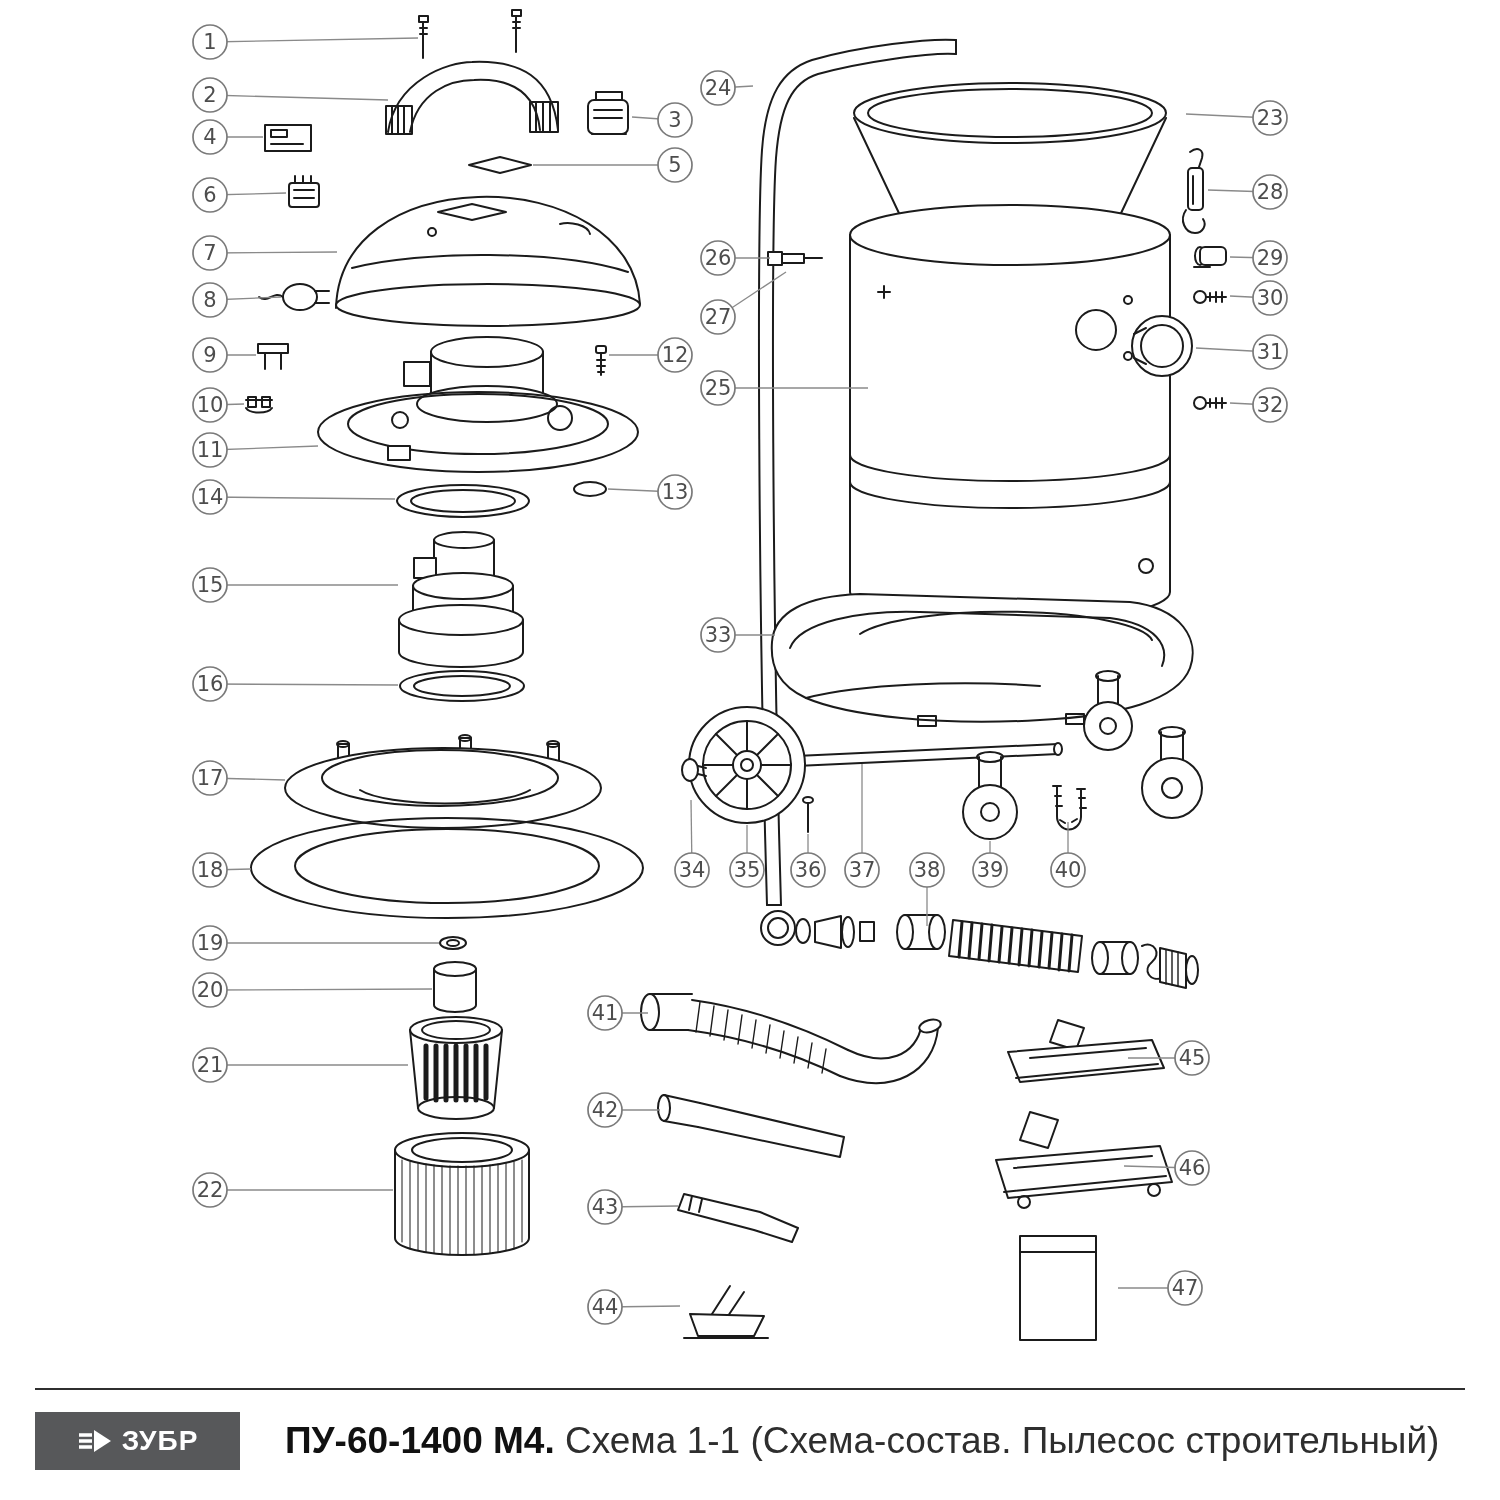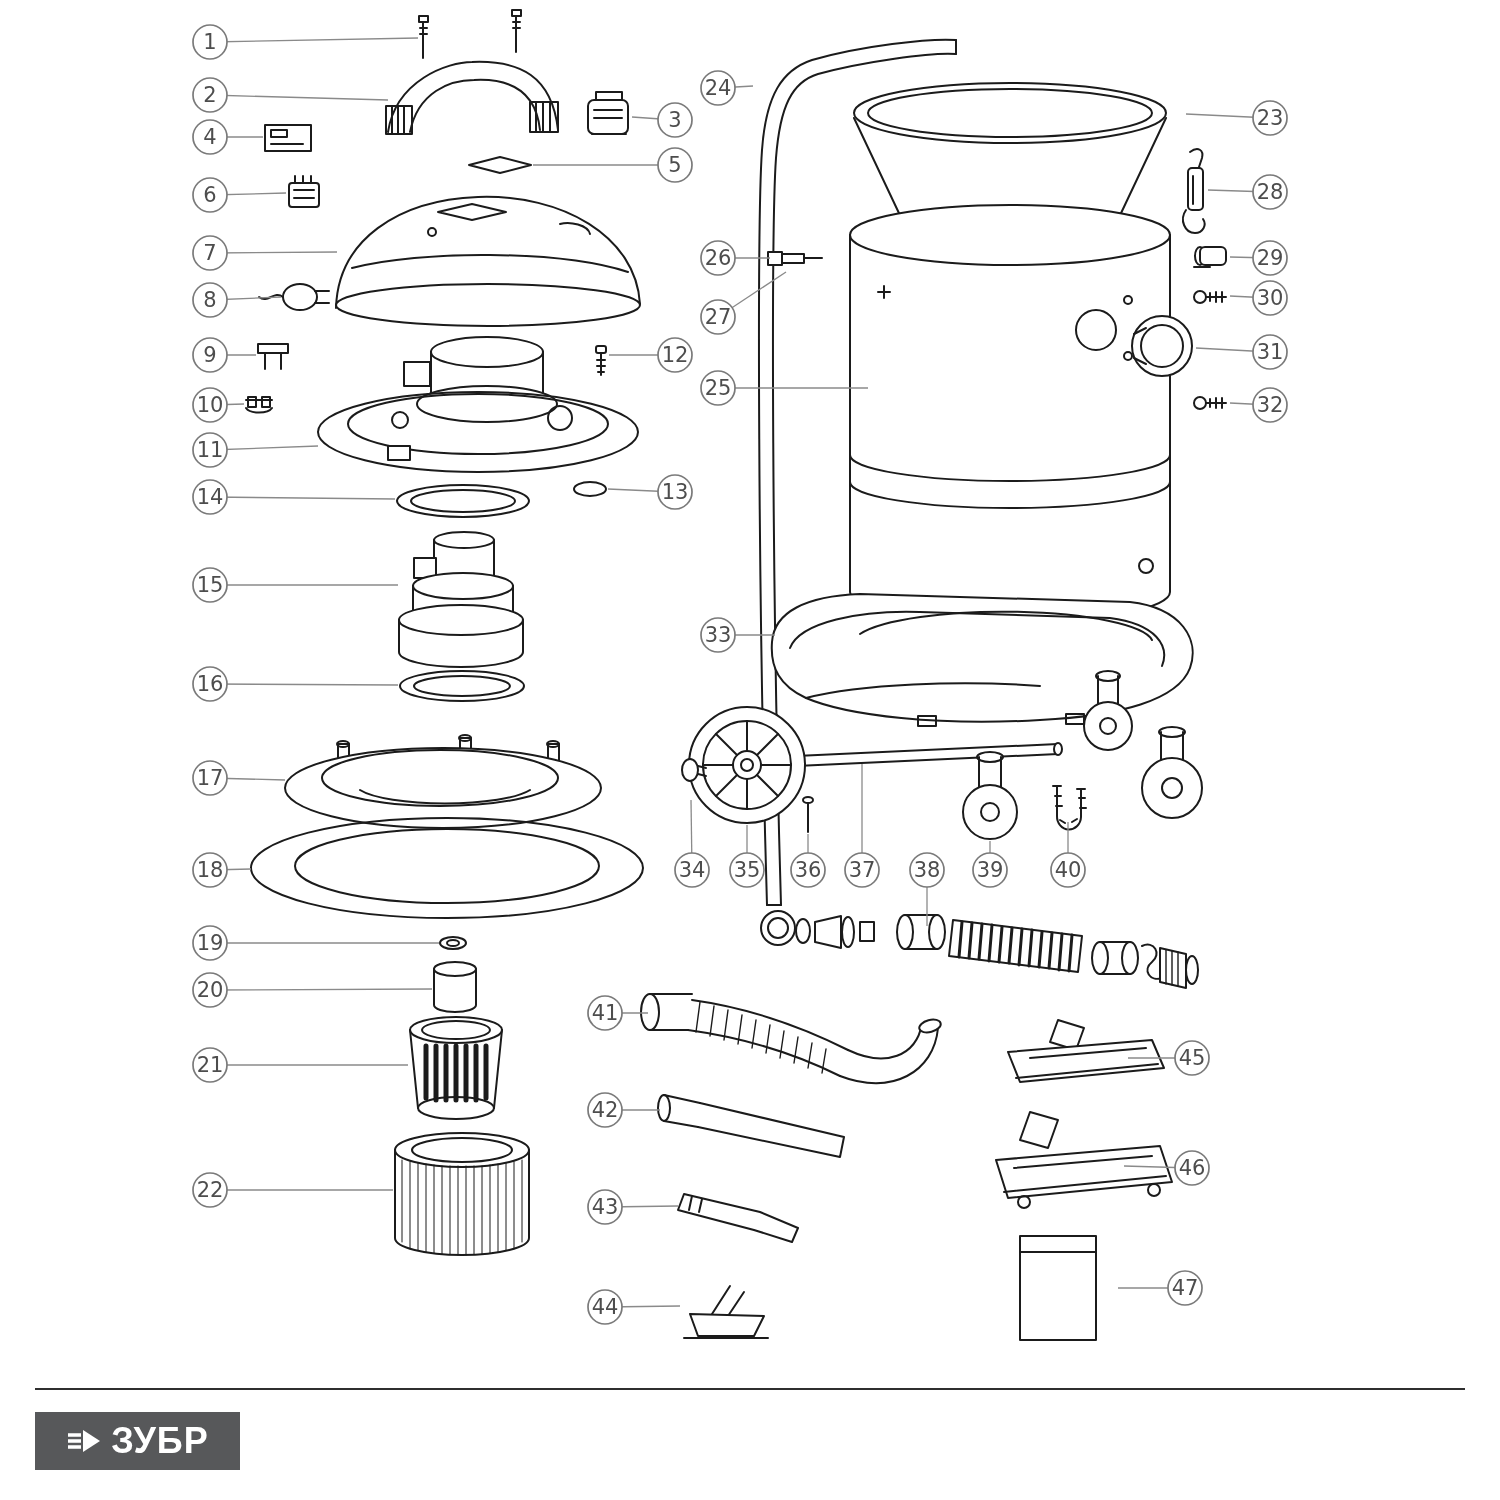--- a/index.html
+++ b/index.html
@@ -7,21 +7,21 @@
         font-family:"Liberation Sans", sans-serif;}
   #diagram-svg{position:absolute;top:0;left:0;}
   
   .art *{stroke:#1b1b1b;stroke-width:2;fill:none;stroke-linecap:round;stroke-linejoin:round;}
   
   #footer{position:absolute;top:1388px;left:0;width:1500px;height:112px;}
   #footer-rule{margin:0 35px;border-top:2px solid #2f2f2f;}
   #footer-row{display:flex;align-items:center;padding:22px 35px 0 35px;}
   #brand-box{width:205px;height:58px;background:#57585a;display:flex;align-items:center;
              justify-content:center;gap:9px;flex:0 0 auto;}
-  #brand-text{color:#ffffff;font-weight:bold;font-size:36px;letter-spacing:1px;line-height:1;}
+  #brand-text{color:#ffffff;font-weight:bold;font-size:28px;letter-spacing:1px;line-height:1;}
   #footer-title{margin-left:45px;font-size:37px;white-space:nowrap;}
   #model-text{font-weight:bold;color:#111111;}
   #subtitle-text{font-weight:normal;color:#2e2e2e;}
 </style>
 </head>
 <body>
 
 <div id="page">
 
 <svg id="diagram-svg" width="1500" height="1388" viewBox="0 0 1500 1388">
@@ -601,16 +601,19 @@
 <div id="footer">
   <div id="footer-rule"></div>
   <div id="footer-row">
     <div id="brand-box">
       <svg width="36" height="28" viewBox="0 0 36 28">
         <path d="M2,8 h13 M2,14 h13 M2,20 h13" stroke="#ffffff" stroke-width="3.4" fill="none"></path>
         <path d="M17,3 L34,14 L17,25 Z" fill="#ffffff"></path>
       </svg>
       <span id="brand-text">ЗУБР</span>
     </div>
+    <div id="footer-title">
+      <span id="model-text">ПУ-60-1400 М4.</span><span id="subtitle-text"> Схема 1-1 (Схема-состав. Пылесос строительный)</span>
+    </div>
   </div>
 </div>
 
 </div>
 
 </body></html>

